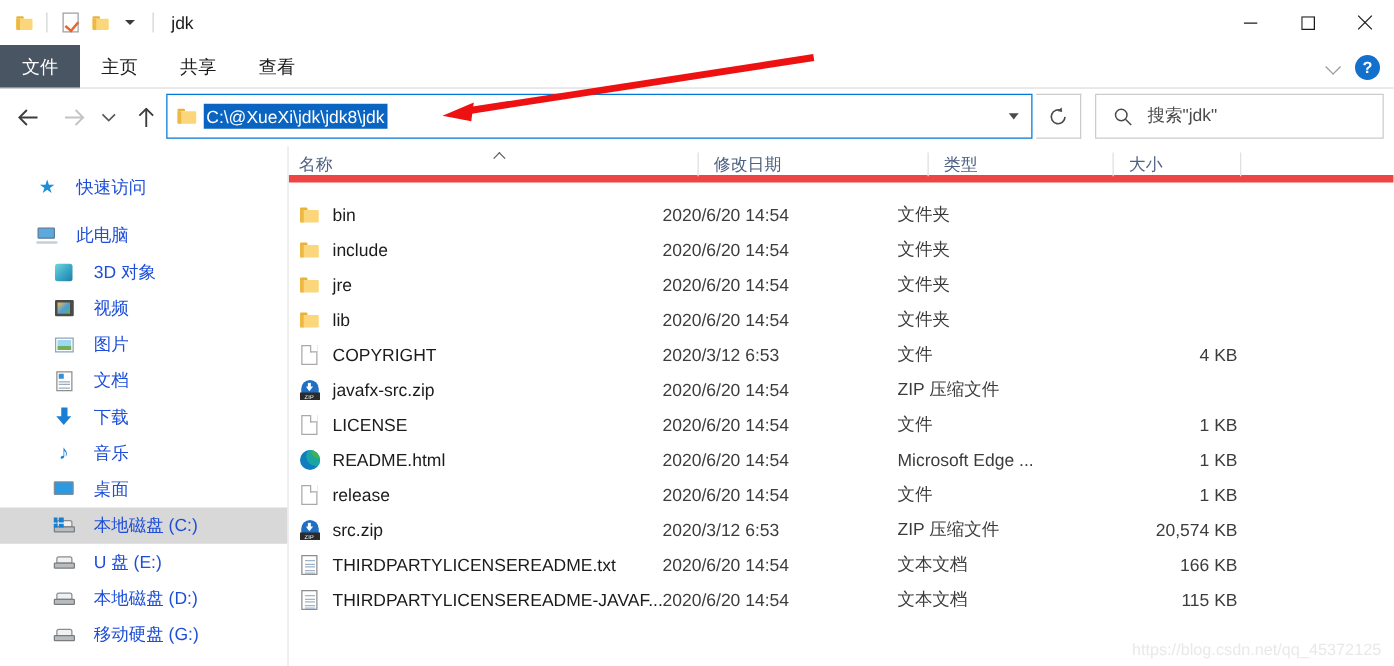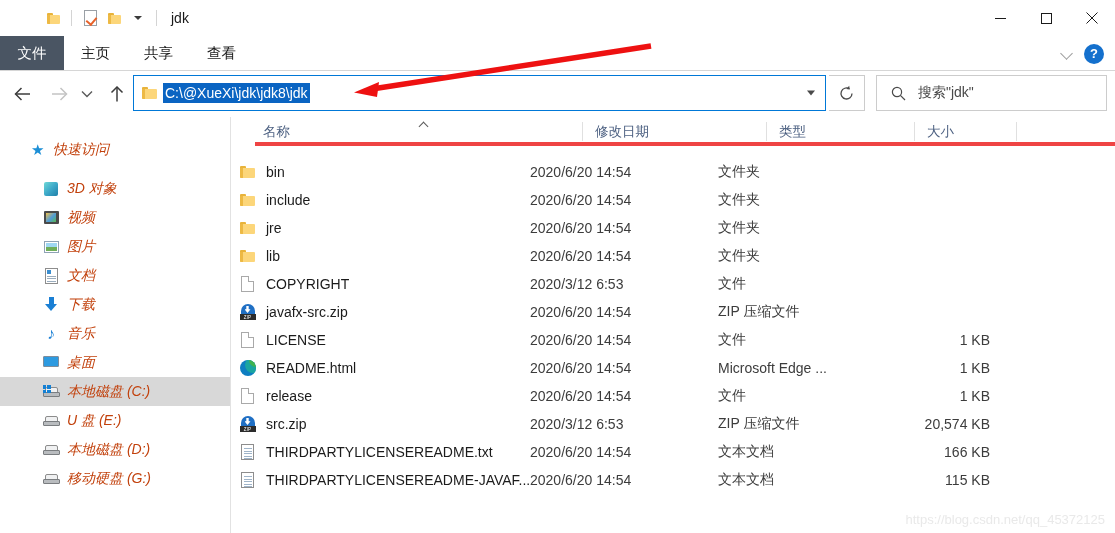--- a/index.html
+++ b/index.html
@@ -21,21 +21,20 @@
   }
 
   
   .titlebar {
     position: absolute;
     left: 0; top: 0;
     width: 1115px; height: 36px;
     background: #ffffff;
     display: flex;
     align-items: center;
-    padding-left: 34px;
   }
   .qat {
     display: flex;
     align-items: center;
     height: 36px;
     padding-left: 8px;
     gap: 2px;
   }
   .qat-btn {
     width: 22px; height: 22px;
@@ -267,23 +266,22 @@
     white-space: nowrap;
   }
   .side-item.sel { background: #d8d8d8; }
   .side-ico {
     width: 18px; height: 18px;
     display: flex; align-items: center; justify-content: center;
     flex: 0 0 18px;
   }
   .side-lbl {
     font-size: 14px;
-    color: #c2410c;
-    margin-left: 7px;
-    font-style: italic;
+    color: #1d4ed8;
+    margin-left: 15px;
   }
   .lvl0 { padding-left: 28px; }
   .lvl1 { padding-left: 42px; }
 
   .sb-divider {
     position: absolute;
     left: 230px; top: 117px;
     width: 1px; height: 416px;
     background: #e2e2e2;
   }
@@ -292,22 +290,21 @@
   .content {
     position: absolute;
     left: 231px; top: 117px;
     width: 884px; height: 416px;
     background: #ffffff;
     overflow: hidden;
   }
   .col-head {
     position: relative;
     height: 29px;
-    border-bottom: 4px solid #ef4444;
-    margin-left: 24px;
+    border-bottom: 6px solid #ef4444;
   }
   .col-cell {
     position: absolute;
     top: 0;
     height: 29px;
     display: flex;
     align-items: center;
     font-size: 13.5px;
     color: #4d6182;
     white-space: nowrap;
@@ -717,20 +714,29 @@
       <span class="side-ico">
         <span class="pin-ico">
             <span class="star">★</span>
           </span>
       </span>
       <span class="side-lbl">快速访问</span>
     </div>
 
     <div style="height:10px"></div>
 
+    <div class="side-item lvl0">
+      <span class="side-ico">
+        <span class="pc-ico">
+            <span class="scr"></span>
+            <span class="base"></span>
+          </span>
+      </span>
+      <span class="side-lbl">此电脑</span>
+    </div>
 
     <div class="side-item lvl1">
       <span class="side-ico">
           <span class="cube-ico"></span>
         </span>
       <span class="side-lbl">3D 对象</span>
     </div>
 
     <div class="side-item lvl1">
       <span class="side-ico">
@@ -919,20 +925,21 @@
 
     <div class="row">
       <div class="cell name">
         <span class="row-ico">
             <span class="file-ico"></span>
           </span>
         <span>COPYRIGHT</span>
       </div>
       <div class="cell date">2020/3/12 6:53</div>
       <div class="cell type">文件</div>
+      <div class="cell size">4 KB</div>
     </div>
 
     <div class="row">
       <div class="cell name">
         <span class="row-ico">
           <span class="zip-ico">
               <span class="disc"></span>
               <span class="tag">ZIP</span>
             </span>
         </span>

